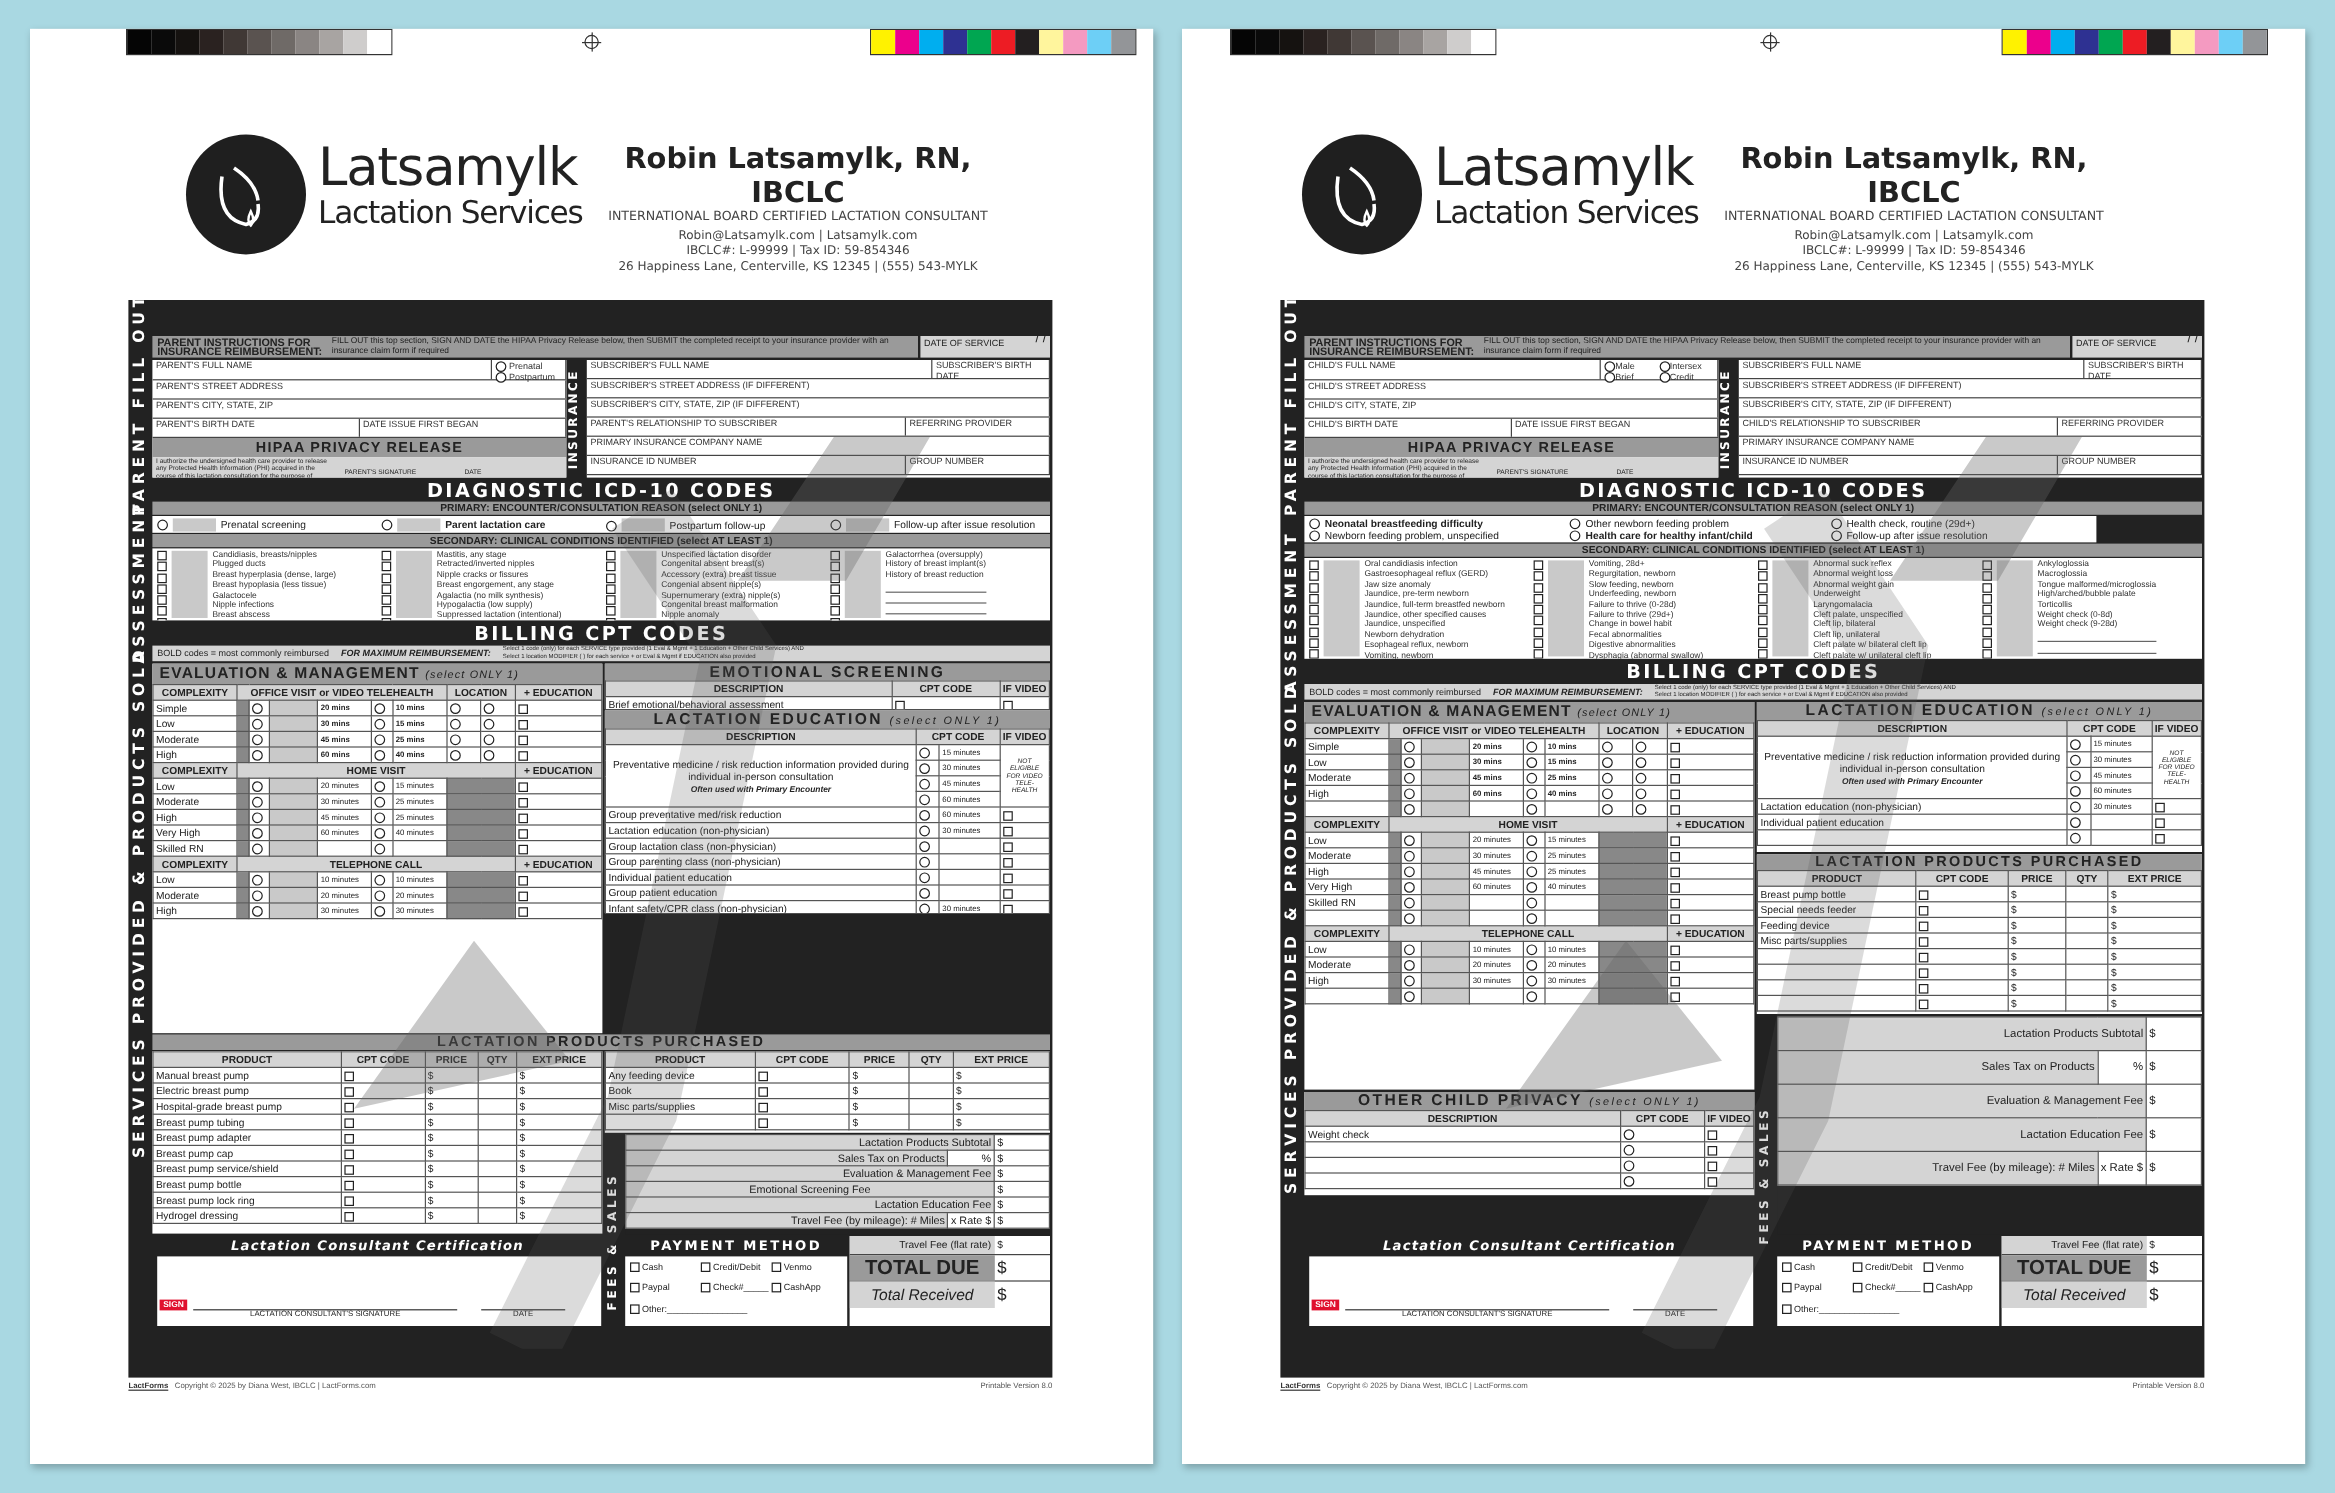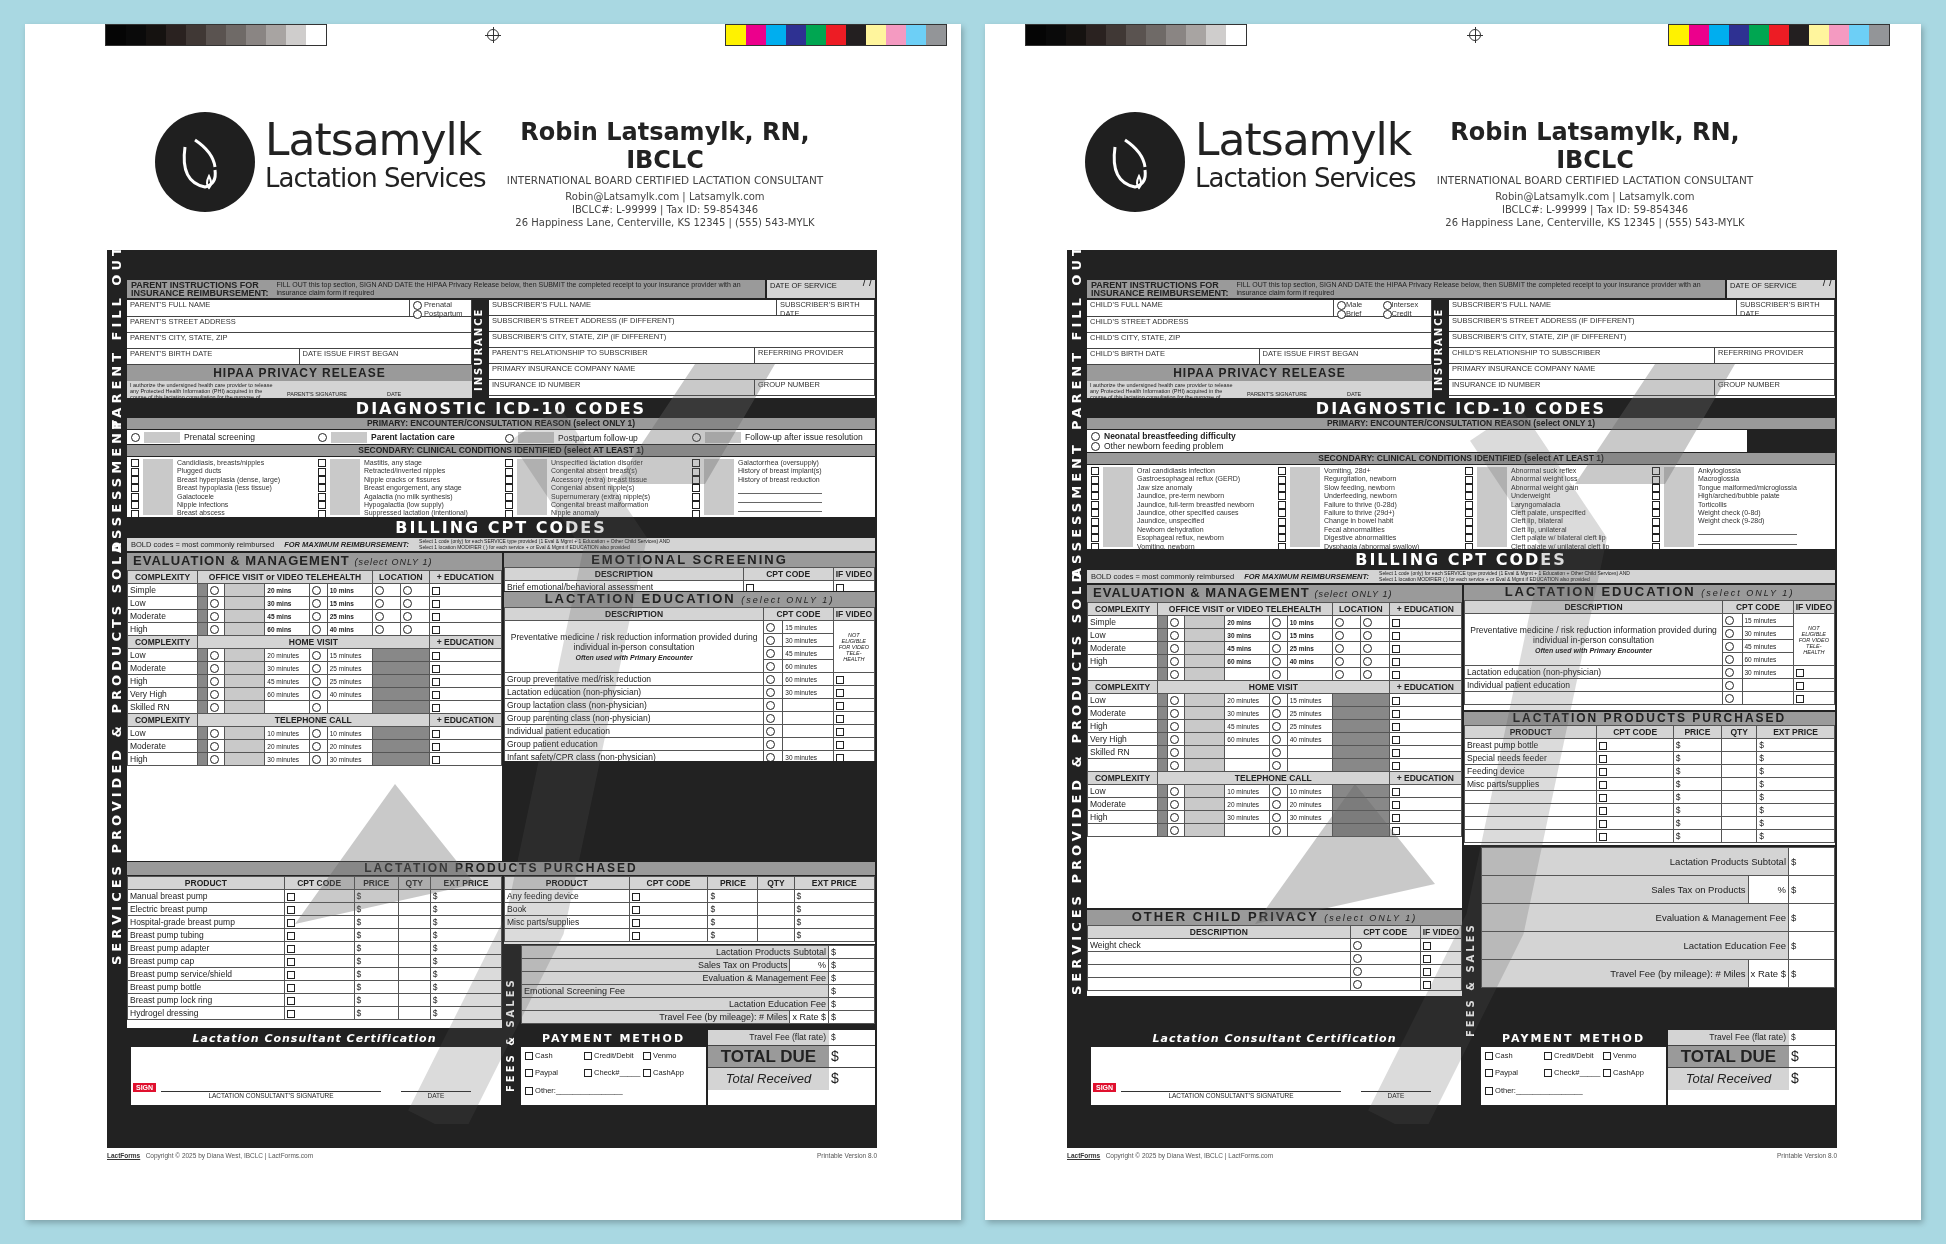--- a/index.html
+++ b/index.html
@@ -663,21 +663,21 @@
             <tr>
               <td style="text-align:right;background:#d4d4d4">Sales Tax on Products</td>
               <td style="width:36px;text-align:right">%</td>
               <td style="width:46px">$</td>
             </tr>
             <tr>
               <td colspan="2" style="text-align:right;background:#d4d4d4">Evaluation &amp; Management Fee</td>
               <td style="width:46px">$</td>
             </tr>
             <tr>
-              <td colspan="2" style="text-align:left;background:#d4d4d4">Emotional Screening Fee</td>
+              <td colspan="2" style="text-align:center;background:#d4d4d4">Emotional Screening Fee</td>
               <td style="width:46px">$</td>
             </tr>
             <tr>
               <td colspan="2" style="text-align:right;background:#d4d4d4">Lactation Education Fee</td>
               <td style="width:46px">$</td>
             </tr>
             <tr>
               <td style="text-align:right;background:#d4d4d4">Travel Fee (by mileage): # Miles</td>
               <td>x Rate $</td>
               <td>$</td>
@@ -839,21 +839,21 @@
           <div style="flex:1">PRIMARY INSURANCE COMPANY NAME</div>
         </div>
       <div class="row" style="height:16px">
           <div style="flex:1">INSURANCE ID NUMBER</div>
           <div style="width:120px">GROUP NUMBER</div>
         </div>
     </div>
 
     <div class="bhead" style="left:20px;top:150px;width:748px">DIAGNOSTIC ICD-10 CODES</div>
     <div class="sec gbar" style="left:20px;top:168px;width:748px;height:11px;line-height:11px;text-align:center;font-size:8.5px">PRIMARY:  ENCOUNTER/CONSULTATION REASON (select ONLY 1)</div>
-    <div class="sec" id="primR" style="left:20px;top:180px;width:660px;height:22px;display:grid;grid-template-columns:1fr;font-size:8.5px;padding:1px 4px">
+    <div class="sec" id="primR" style="left:20px;top:180px;width:660px;height:22px;display:grid;grid-template-columns:1fr 1fr 1fr;font-size:8.5px;padding:1px 4px">
         <div style="display: flex; align-items: center; gap: 4px; font-weight: bold;">
           <span class="rd"></span>
           <span>Neonatal breastfeeding difficulty</span>
         </div>
         <div style="display: flex; align-items: center; gap: 4px;">
           <span class="rd"></span>
           <span>Other newborn feeding problem</span>
         </div>
         <div style="display: flex; align-items: center; gap: 4px;">
           <span class="rd"></span>

